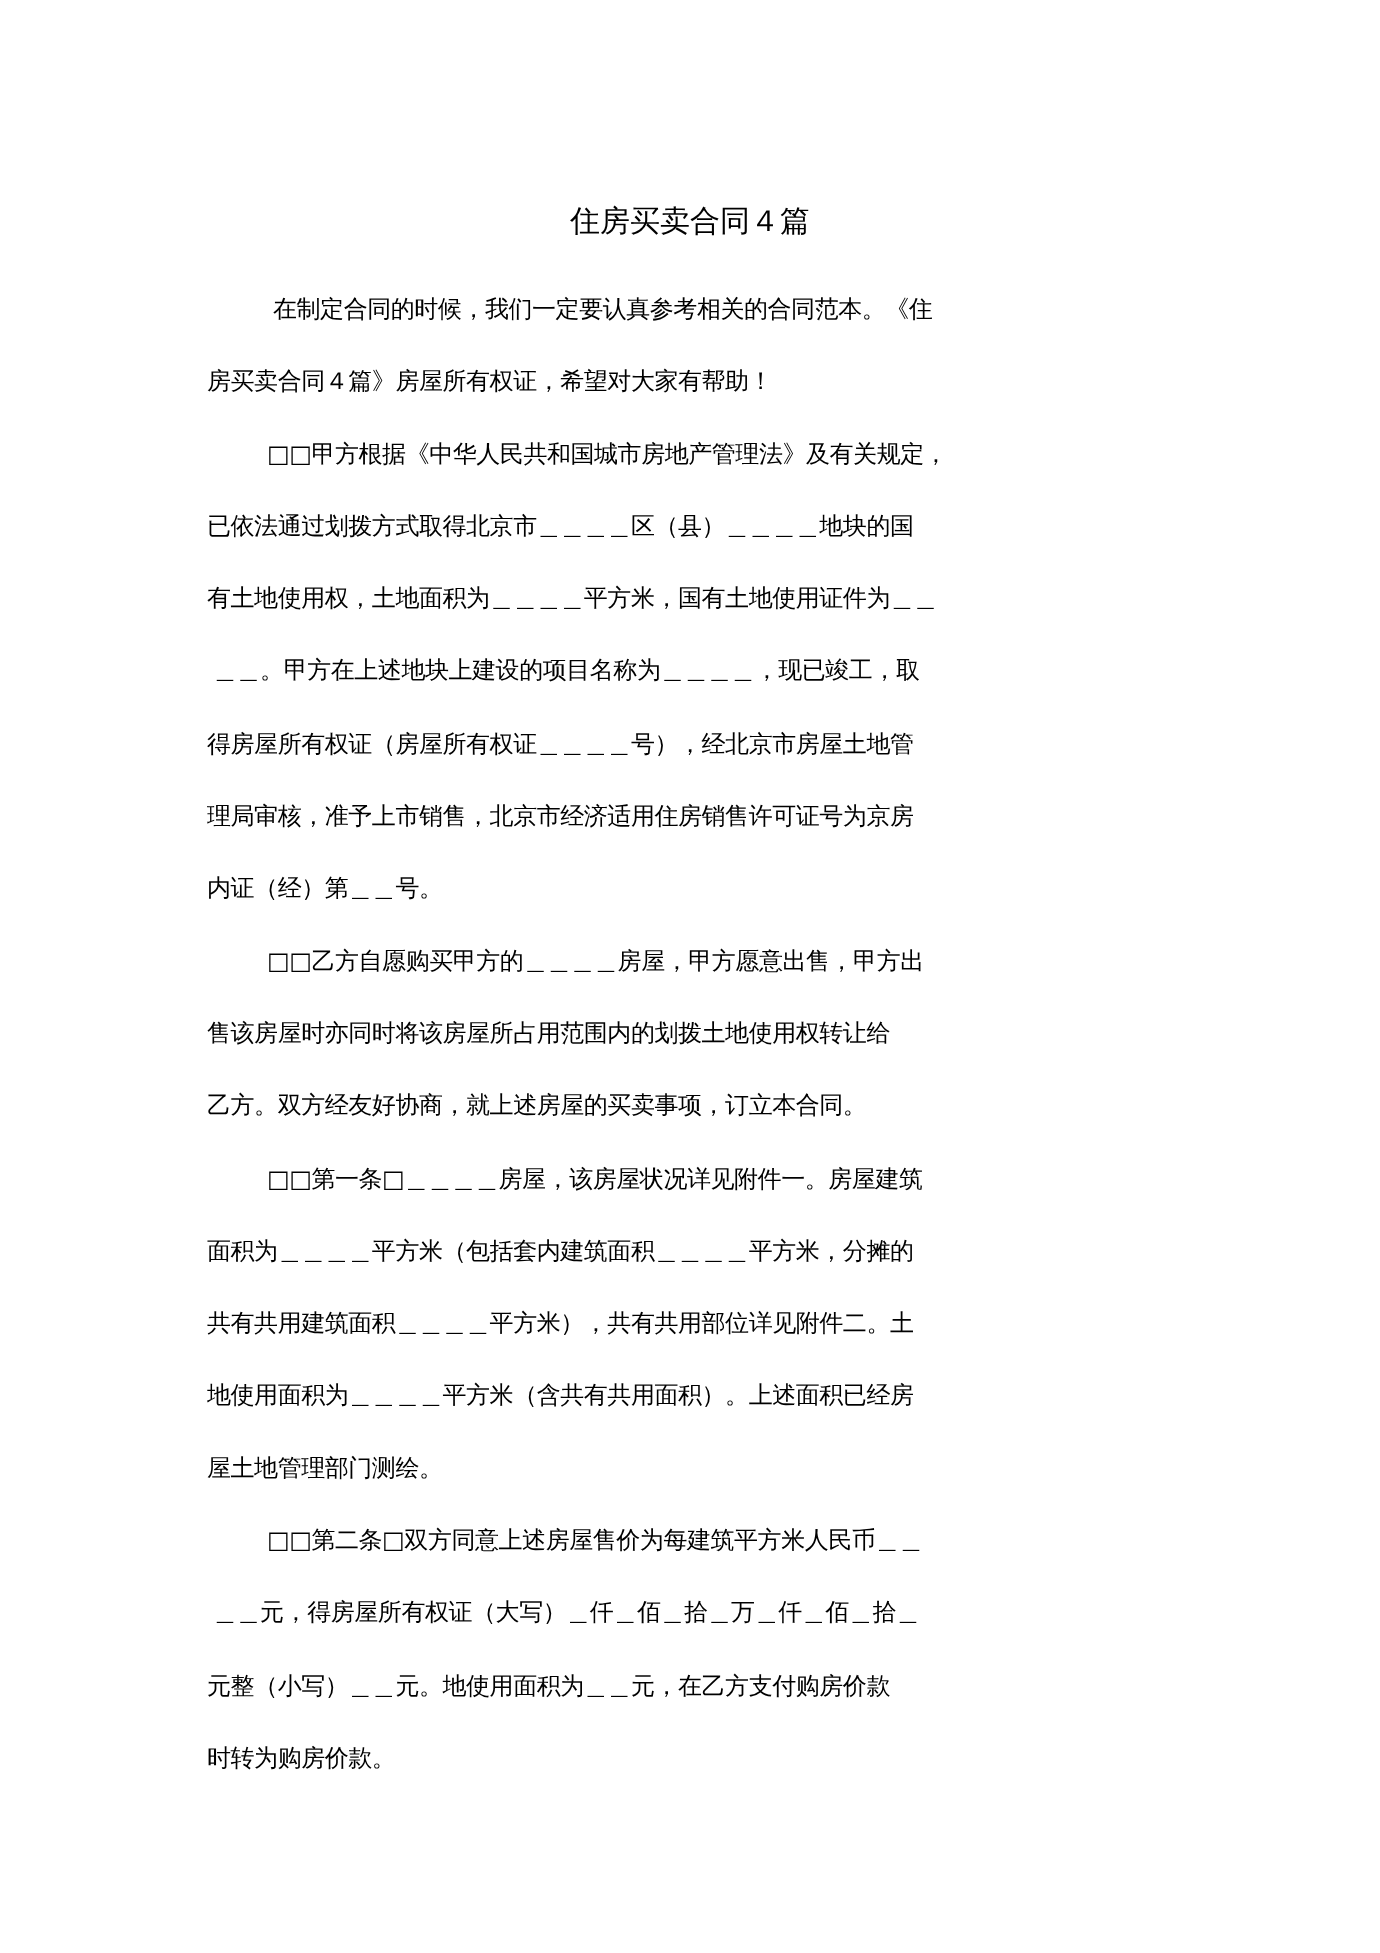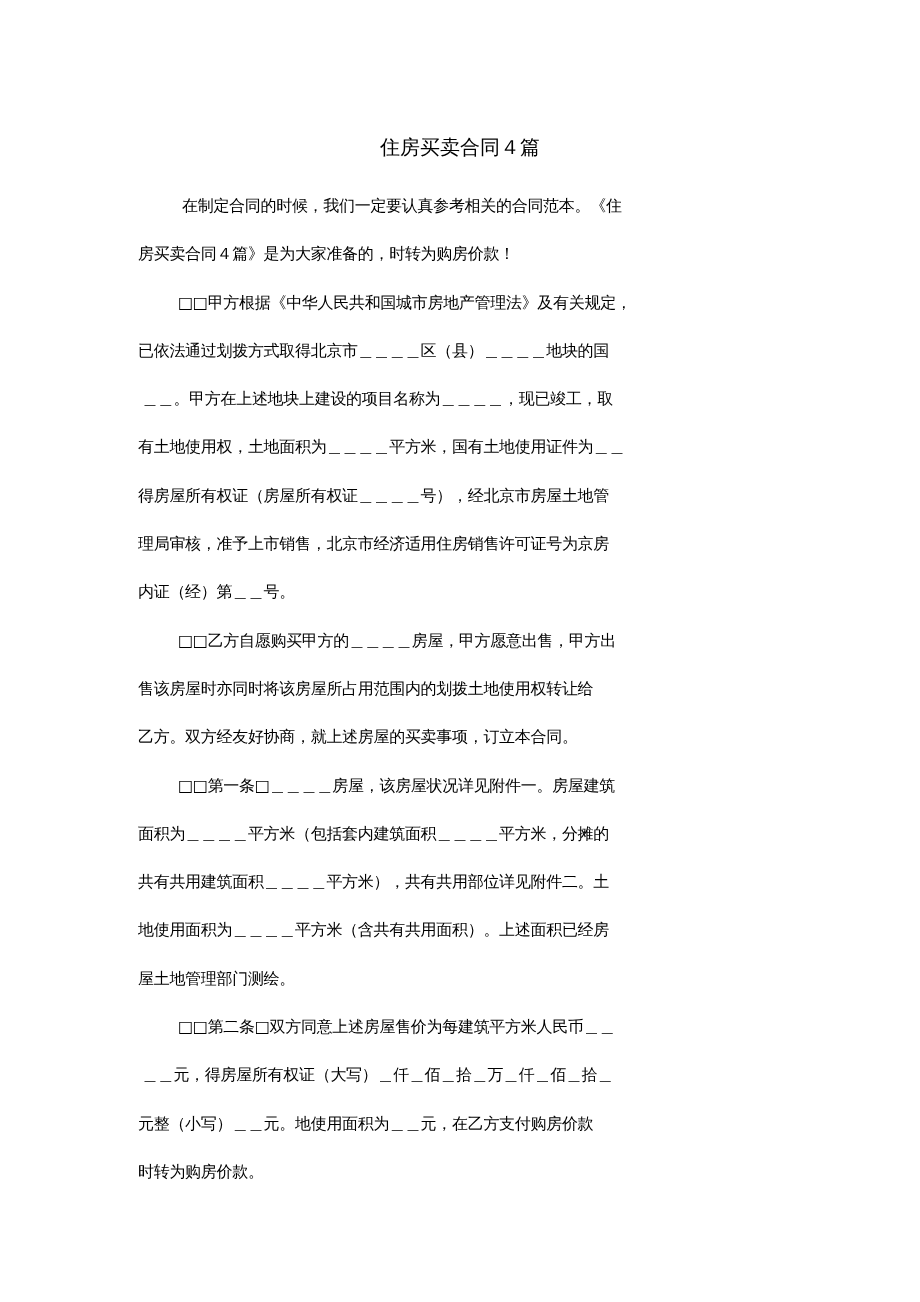--- a/index.html
+++ b/index.html
@@ -56,26 +56,26 @@
     }
   </style>
 </head>
 <body>
 
 <div class="page">
   <div class="title">住房买卖合同４篇</div>
 
   <div class="body-text">
     <div class="line indent">在制定合同的时候，我们一定要认真参考相关的合同范本。《住</div>
-    <div class="line">房买卖合同４篇》是为大家准备的，时转为购房价款！</div>
+    <div class="line">房买卖合同４篇》房屋所有权证，希望对大家有帮助！</div>
 
     <div class="line indent" style="padding-left:40px">□□甲方根据《中华人民共和国城市房地产管理法》及有关规定，</div>
     <div class="line">已依法通过划拨方式取得北京市＿＿＿＿区（县）＿＿＿＿地块的国</div>
+    <div class="line">有土地使用权，土地面积为＿＿＿＿平方米，国有土地使用证件为＿＿</div>
     <div class="line offset">＿＿。甲方在上述地块上建设的项目名称为＿＿＿＿，现已竣工，取</div>
-    <div class="line">有土地使用权，土地面积为＿＿＿＿平方米，国有土地使用证件为＿＿</div>
     <div class="line">得房屋所有权证（房屋所有权证＿＿＿＿号），经北京市房屋土地管</div>
     <div class="line">理局审核，准予上市销售，北京市经济适用住房销售许可证号为京房</div>
     <div class="line">内证（经）第＿＿号。</div>
 
     <div class="line indent" style="padding-left:40px">□□乙方自愿购买甲方的＿＿＿＿房屋，甲方愿意出售，甲方出</div>
     <div class="line">售该房屋时亦同时将该房屋所占用范围内的划拨土地使用权转让给</div>
     <div class="line">乙方。双方经友好协商，就上述房屋的买卖事项，订立本合同。</div>
 
     <div class="line indent" style="padding-left:40px">□□第一条□＿＿＿＿房屋，该房屋状况详见附件一。房屋建筑</div>
     <div class="line">面积为＿＿＿＿平方米（包括套内建筑面积＿＿＿＿平方米，分摊的</div>

